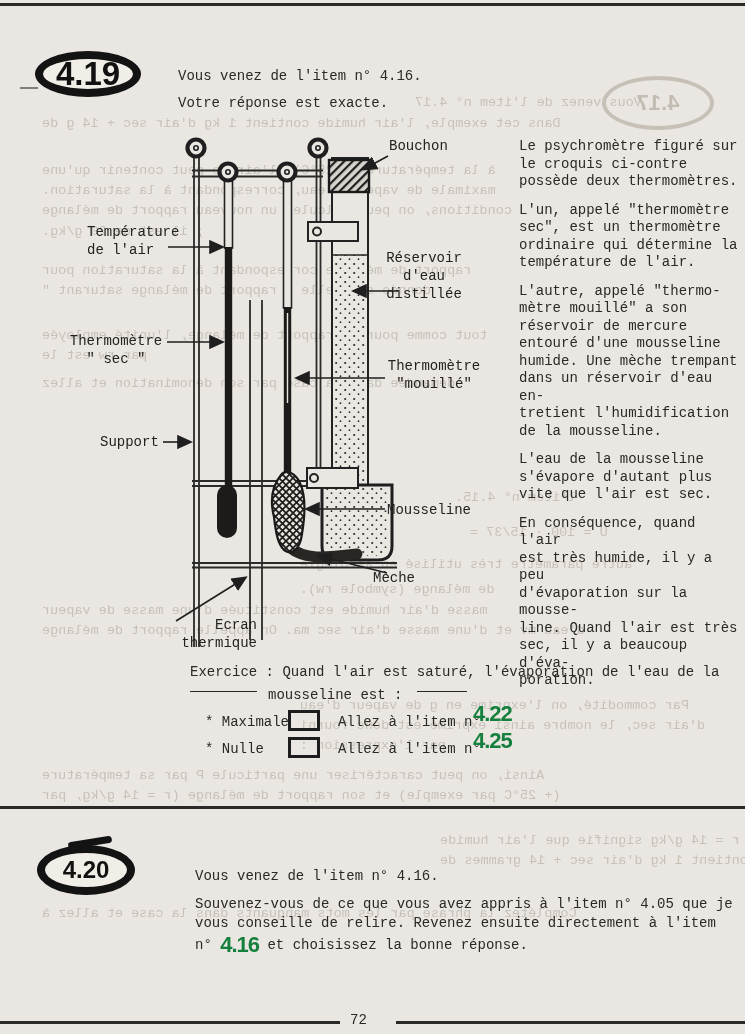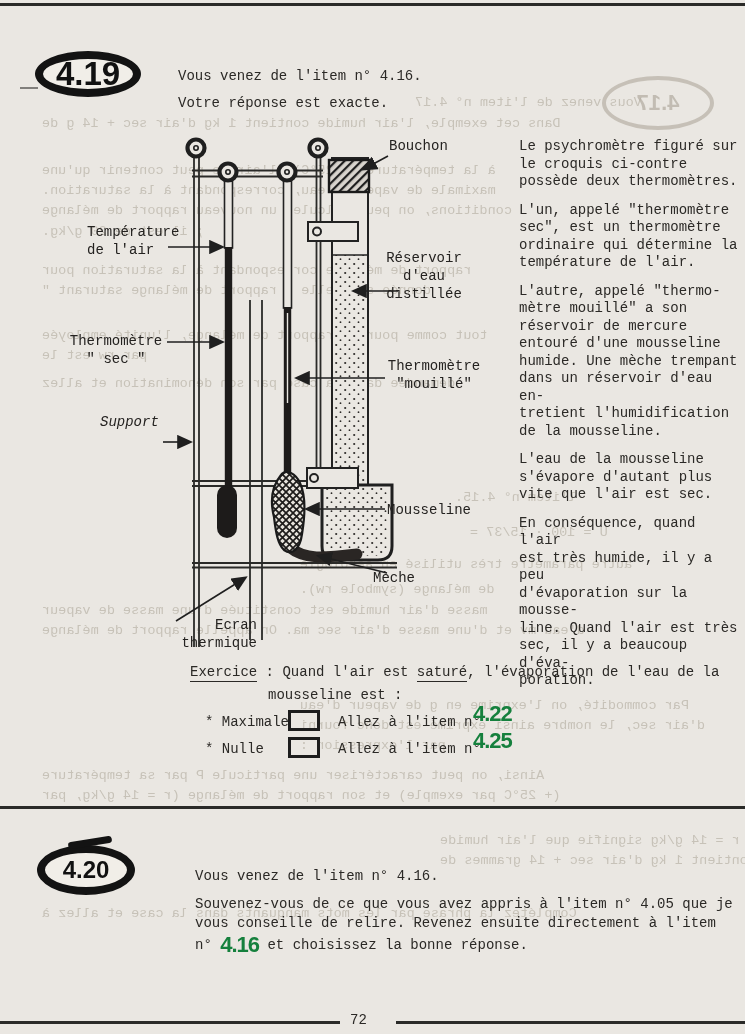--- a/index.html
+++ b/index.html
@@ -6,21 +6,21 @@
   .page{position:relative;width:745px;height:1034px;background:#eae7e2;overflow:hidden;
         font-family:"Liberation Mono","DejaVu Sans Mono",monospace;color:#2b2926;}
   .abs{position:absolute;}
   .t{font-size:14px;line-height:17.5px;white-space:pre-line;}
   .rule{position:absolute;background:#2a2a28;}
   .badge{position:absolute;box-sizing:border-box;border:8px solid #131313;border-radius:50%;
          background:#f1eee8;display:flex;align-items:center;justify-content:center;
          font-family:"Liberation Sans","DejaVu Sans",sans-serif;font-weight:bold;color:#111;}
   .bignum{font-family:"Liberation Sans","DejaVu Sans",sans-serif;font-weight:bold;
           font-size:22px;letter-spacing:-1px;color:#15803d;line-height:22px;}
-  .u{border-bottom:1.6px solid #2b2926;padding-bottom:1px;}
+  .u{border-bottom:1.6px solid #2b2926;padding-bottom:11px;}
   .chk{position:absolute;box-sizing:border-box;width:32px;height:21px;border:3px solid #1d1d1d;background:transparent;}
   .dlabel{position:absolute;font-size:14px;line-height:18px;white-space:pre-line;color:#242220;}
   .ghost{position:absolute;color:#b2ac9f;opacity:.62;font-size:13.5px;white-space:nowrap;
          transform:scaleX(-1);pointer-events:none;}
   .ghost-badge{position:absolute;box-sizing:border-box;border:4px solid rgba(167,160,148,.55);
          border-radius:50%;display:flex;align-items:center;justify-content:center;
          font-family:"Liberation Sans",sans-serif;font-weight:bold;font-size:22px;
          color:rgba(167,160,148,.6);transform:scaleX(-1);pointer-events:none;}
   .content{position:absolute;inset:0;z-index:2;}
   .ghostlayer{position:absolute;inset:0;z-index:1;}
@@ -164,21 +164,21 @@
       <div class="dlabel" style="left:334px;top:2px;">Bouchon</div>
       <div class="dlabel" style="left:32px;top:88px;">Température
 de l'air</div>
       <div class="dlabel" style="left:331px;top:114px;width:76px;text-align:center;">Réservoir
 d'eau
 distillée</div>
       <div class="dlabel" style="left:12px;top:197px;width:98px;text-align:center;">Thermomètre
 " sec "</div>
       <div class="dlabel" style="left:330px;top:222px;width:98px;text-align:center;">Thermomètre
 "mouillé"</div>
-      <div class="dlabel" style="left:45px;top:278px;font-style:italic;">Support</div>
+      <div class="dlabel" style="left:45px;top:298px;">Support</div>
       <div class="dlabel" style="left:332px;top:366px;">Mousseline</div>
       <div class="dlabel" style="left:318px;top:434px;">Mèche</div>
       <div class="dlabel" style="left:102px;top:481px;width:100px;text-align:right;">Ecran
 thermique</div>
     </div>
 
     <div class="abs" style="left:503px;top:138px;width:240px;">
       <p class="t desc">Le psychromètre figuré sur
 le croquis ci-contre
 possède deux thermomètres.</p>

